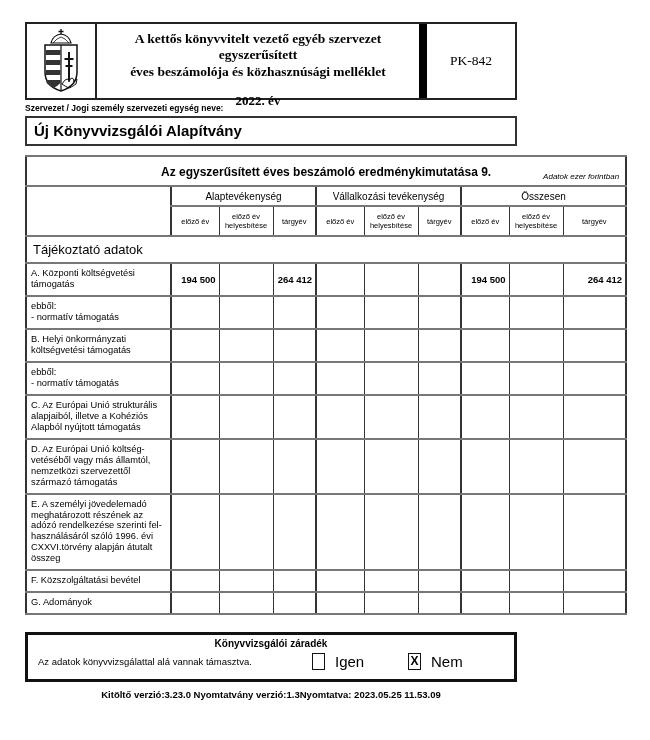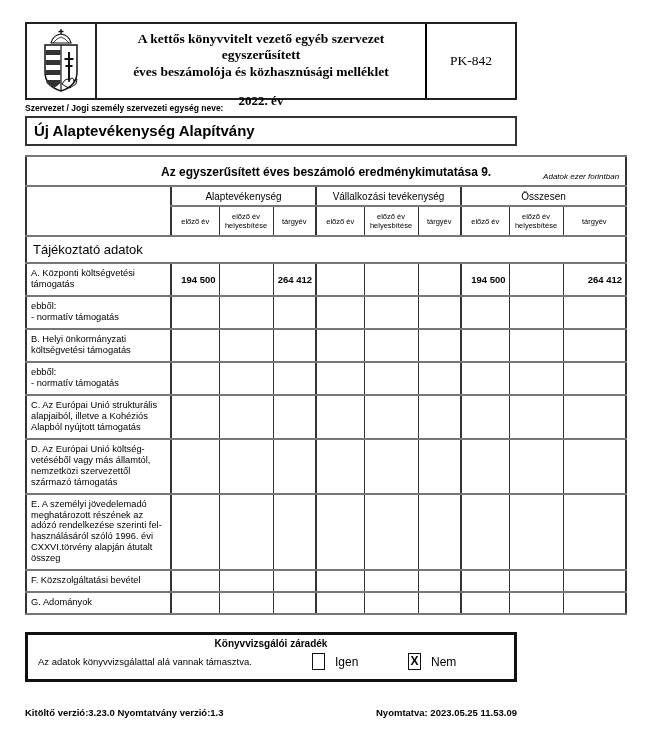--- a/index.html
+++ b/index.html
@@ -6,21 +6,21 @@
   body { width:650px; height:740px; font-family:"Liberation Sans", sans-serif; color:#000; }
   .page { position:relative; width:650px; height:740px; overflow:hidden; }
   .content { margin:0 25px; width:492px; }
 
   
   .header-box { margin-top:22px; display:flex; border:2px solid #222; height:78px; box-sizing:border-box; background:#fff; }
   .arms-cell { width:68px; border-right:2px solid #222; display:flex; align-items:center; justify-content:center; }
   .title-cell { flex:1; text-align:center; font-family:"Liberation Serif", serif; font-weight:bold; padding-top:7px; }
   .title-main { font-size:13.5px; line-height:1.22; }
   .title-year { font-size:13px; margin-top:13px; }
-  .code-cell { width:88px; border-left:2px solid #000000; display:flex; align-items:center; justify-content:center;
+  .code-cell { width:88px; border-left:8px solid #000000; display:flex; align-items:center; justify-content:center;
                font-family:"Liberation Serif", serif; font-size:13.5px; }
 
   
   .org-label { font-size:8.5px; font-weight:bold; margin:3px 0 3px 0; }
   .org-name-box { border:2px solid #333; padding:4px 7px 5px 7px; font-size:15px; font-weight:bold; background:#fff; }
 
   
   table.report { width:600px; border-collapse:collapse; table-layout:fixed; margin-top:9px;
                  border:2px solid #333; }
   table.report td, table.report th { border-left:1px solid #333; border-right:1px solid #333;
@@ -40,24 +40,24 @@
   .grp { border-left:2px solid #333 !important; }
 
   
   .audit-box { margin-top:17px; border:3px solid #111; padding:3px 10px 9px 10px; box-sizing:border-box; background:#fff; }
   .audit-title { text-align:center; font-size:10px; font-weight:bold; }
   .audit-row { display:flex; align-items:center; margin-top:4px;justify-content:center; }
   .audit-statement { flex:1; font-size:9.5px; }
   .cb-group { display:flex; align-items:center; width:96px; }
   .checkbox { display:inline-block; width:11px; height:15px; border:1.5px solid #111; text-align:center;
               font-weight:bold; font-size:12px; line-height:15px; background:#fff; }
-  .cb-label { font-size:12px; margin-left:10px; }
-
-  
-  .footer-row { display:flex; justify-content:space-between; margin-top:25px; font-size:9.5px; font-weight:bold; }
+  .cb-label { font-size:15px; margin-left:10px; }
+
+  
+  .footer-row { display:flex; justify-content:center; margin-top:7px; font-size:9.5px; font-weight:bold; }
 </style>
 </head>
 <body>
 
 <div class="page">
   <div class="content">
 
     <div class="header-box">
       <div class="arms-cell">
         <svg width="46" height="66" viewBox="0 0 44 66">
@@ -84,21 +84,21 @@
         <div class="title-main">
           <div>A kettős könyvvitelt vezető egyéb szervezet egyszerűsített</div>
           <div>éves beszámolója és közhasznúsági melléklet</div>
         </div>
         <div class="title-year">2022. év</div>
       </div>
       <div class="code-cell">PK-842</div>
     </div>
 
     <div class="org-label">Szervezet / Jogi személy szervezeti egység neve:</div>
-    <div class="org-name-box">Új Alaptevékenység Alapítvány</div>
+    <div class="org-name-box">Új Könyvvizsgálói Alapítvány</div>
 
     <table class="report">
       <colgroup>
         <col style="width:145px">
           <col style="width:48px">
           <col style="width:54px">
           <col style="width:43px">
         <col style="width:48px">
           <col style="width:54px">
           <col style="width:43px">

